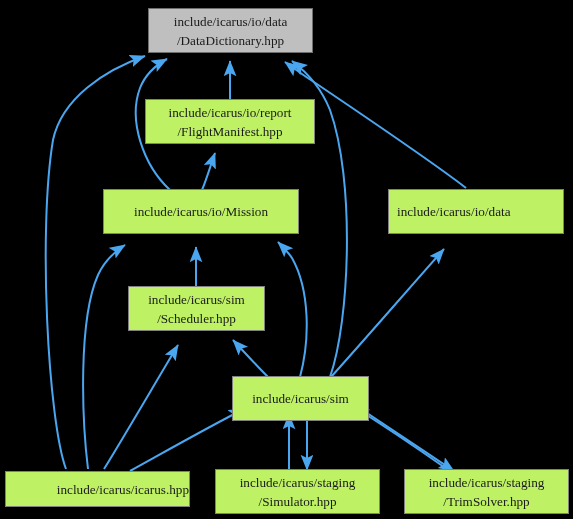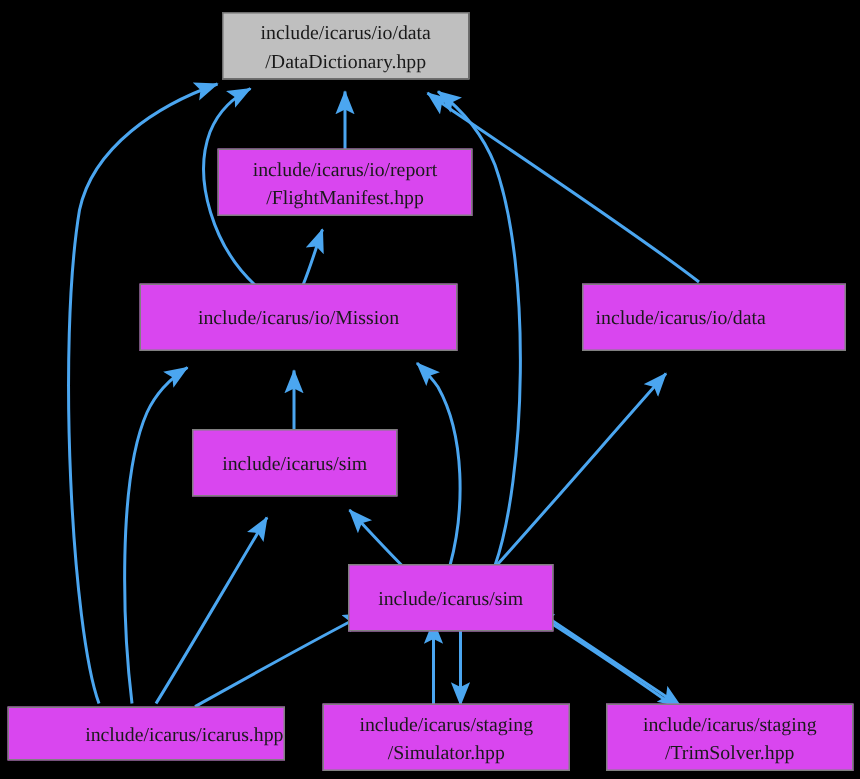--- a/index.html
+++ b/index.html
@@ -8,21 +8,21 @@
     width:573px;height:519px;
     background:#000000;
     overflow:hidden;
     font-family:Liberation Serif, serif;
   }
   svg.edges{position:absolute;left:0;top:0;width:573px;height:519px;}
   .node{
     position:absolute;
     box-sizing:border-box;
     border:1px solid #808080;
-    background:#d946ef;
+    background:#bef264;
     color:#1a1a1a;
     font-size:13.2px;
     line-height:19px;
     text-align:center;
     display:flex;
     flex-direction:column;
     align-items:center;
     justify-content:center;
     white-space:pre;
   }
@@ -82,30 +82,31 @@
   <div class="node root" style="left:148px;top:8px;width:165px;height:45px;">
     <span class="l1">include/icarus/io/data</span>
     <span class="l2">/DataDictionary.hpp</span>
   </div>
 
   <div class="node" style="left:145px;top:99px;width:170px;height:45px;">
     <span class="l1">include/icarus/io/report</span>
     <span class="l2">/FlightManifest.hpp</span>
   </div>
 
-  <div class="node" style="left:93px;top:189px;width:212px;height:45px;">
+  <div class="node" style="left:103px;top:189px;width:196px;height:45px;">
     <span class="l1">include/icarus/io/Mission</span>
   </div>
 
   <div class="node leftalign" style="left:388px;top:189px;width:176px;height:45px;">
     <span class="l1">include/icarus/io/data</span>
   </div>
 
   <div class="node" style="left:128px;top:286px;width:137px;height:45px;">
     <span class="l1">include/icarus/sim</span>
+    <span class="l2">/Scheduler.hpp</span>
   </div>
 
   <div class="node" style="left:232px;top:376px;width:137px;height:45px;">
     <span class="l1">include/icarus/sim</span>
   </div>
 
   <div class="node" style="left:5px;top:471px;width:185px;height:36px;align-items:flex-end;">
     <span class="l1">include/icarus/icarus.hpp</span>
   </div>
 

